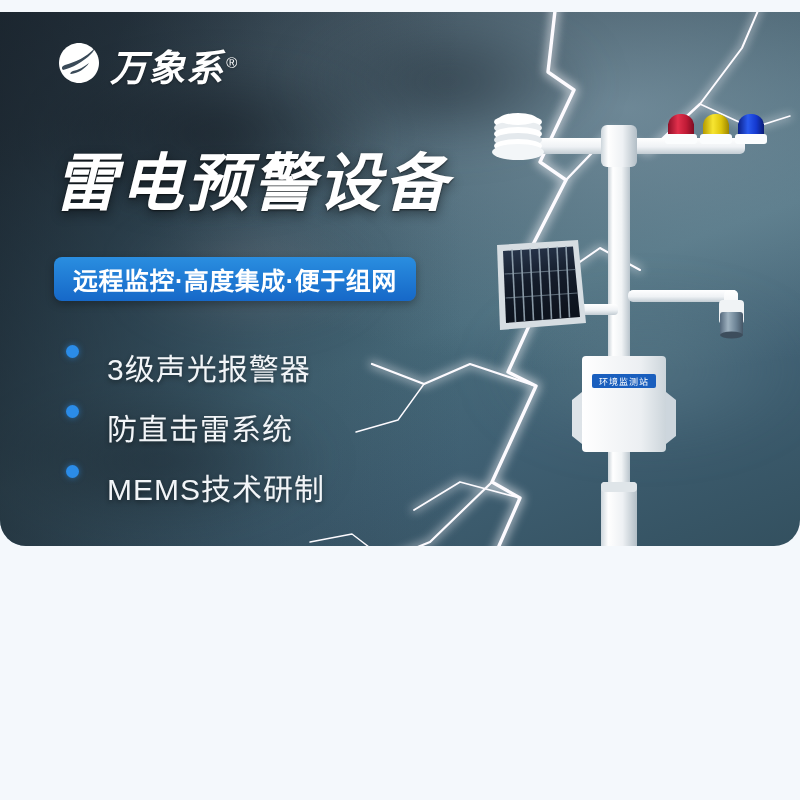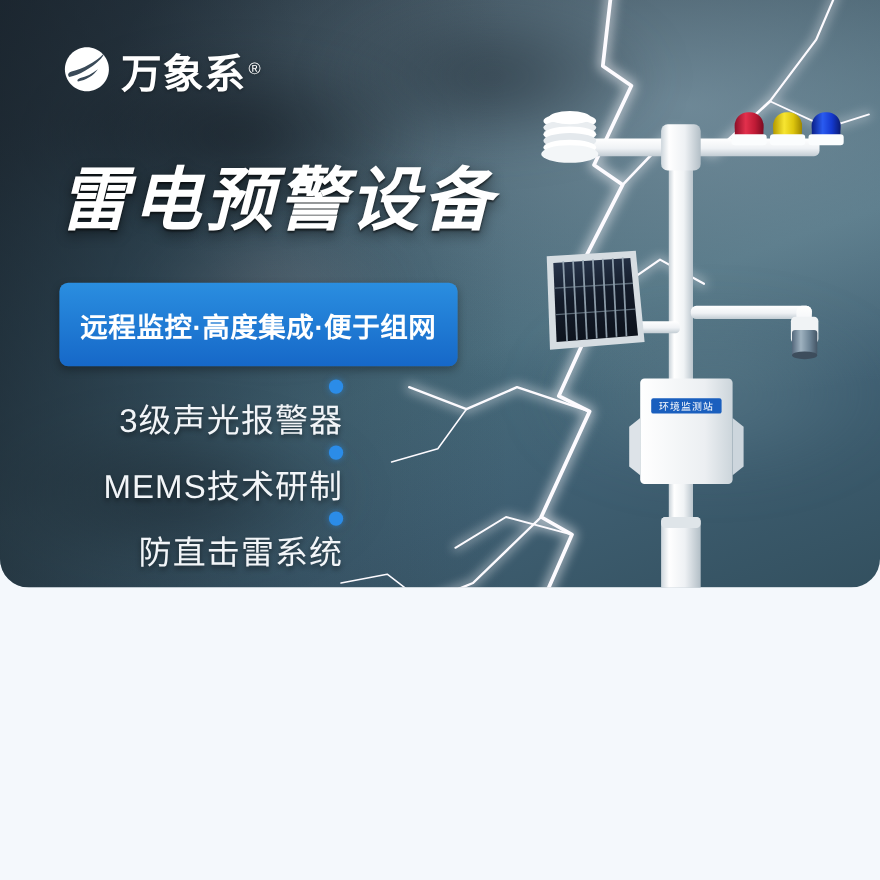--- a/index.html
+++ b/index.html
@@ -6,21 +6,21 @@
   body{
     width:800px;height:800px;overflow:hidden;
     background:#ffffff;
     font-family:"Liberation Sans","DejaVu Sans",sans-serif;
     -webkit-font-smoothing:antialiased;
   }
   #stage{position:relative;width:800px;height:800px;background:#f4f8fc;overflow:hidden;}
 
   
   .hero{
-    position:absolute;left:0;top:0;width:800px;height:534px;
+    position:absolute;left:0;top:12px;width:800px;height:534px;
     border-radius:0 0 26px 26px;
     overflow:hidden;
     background:
       radial-gradient(120% 90% at 78% 18%, rgba(150,175,190,.55) 0%, rgba(95,125,145,0) 55%),
       radial-gradient(90% 70% at 20% 62%, rgba(60,95,115,.55) 0%, rgba(40,60,75,0) 62%),
       linear-gradient(160deg,#2b3a46 0%,#31434f 18%,#3c5765 38%,#4a6d7c 58%,#3f5f72 76%,#33505f 100%);
   }
   .cloudA{position:absolute;left:-4%;top:2%;width:62%;height:42%;border-radius:50%;
     background:radial-gradient(closest-side,rgba(22,30,38,.72),rgba(22,30,38,0) 72%);filter:blur(16px);}
   .cloudB{position:absolute;left:28%;top:-6%;width:56%;height:38%;border-radius:50%;
@@ -32,37 +32,37 @@
   .cloudE{position:absolute;left:-10%;top:66%;width:60%;height:36%;border-radius:50%;
     background:radial-gradient(closest-side,rgba(26,38,48,.55),rgba(26,38,48,0) 72%);filter:blur(20px);}
   .vig{position:absolute;inset:0;background:linear-gradient(90deg,rgba(18,26,34,.62) 0%,rgba(18,26,34,.18) 34%,rgba(18,26,34,0) 58%);}
 
   
   .bolt{position:absolute;left:0;top:0;width:800px;height:706px;}
   .bolt path{fill:none;stroke:#fdfbff;stroke-linecap:round;stroke-linejoin:round;}
   .glow{filter:blur(5px);opacity:.55;}
 
   
-  .logo{position:absolute;left:56px;top:40px;display:flex;align-items:flex-start;}
+  .logo{position:absolute;left:56px;top:40px;display:flex;align-items:flex-start;font-style:italic;}
   .logo-mark{width:46px;height:46px;flex:0 0 46px;margin-right:8px;}
   .logo-text{font-size:37px;font-weight:bold;color:#fff;letter-spacing:1px;line-height:46px;
     text-shadow:0 1px 3px rgba(0,0,0,.35);}
   .logo-r{font-size:15px;vertical-align:super;margin-left:2px;font-weight:normal;}
 
   .headline{position:absolute;left:54px;top:152px;font-size:63px;font-weight:bold;color:#ffffff;
     letter-spacing:3px;line-height:1;text-shadow:0 4px 12px rgba(0,0,0,.48),0 1px 2px rgba(0,0,0,.6);font-style:italic;}
 
-  .subpill{position:absolute;left:54px;top:257px;height:44px;padding:16px 19px;
+  .subpill{position:absolute;left:54px;top:257px;height:44px;padding:0 19px;
     display:inline-flex;align-items:center;border-radius:8px;
     background:linear-gradient(180deg,#2a8ee0 0%,#1668c8 100%);
     color:#fff;font-size:25px;font-weight:bold;letter-spacing:.5px;
     box-shadow:0 3px 8px rgba(0,0,0,.3);}
 
   .feats{position:absolute;left:66px;top:345px;}
-  .feat{display:flex;align-items:flex-end;height:60px;flex-direction:column;}
+  .feat{display:flex;align-items:flex-start;height:60px;}
   .dot{width:13px;height:13px;border-radius:50%;background:#2b8ce8;flex:0 0 13px;
     box-shadow:0 0 6px rgba(43,140,232,.6);}
   .feat-label{margin-left:28px;font-size:30px;color:#f2f5f8;font-weight:500;letter-spacing:1px;
     text-shadow:0 2px 5px rgba(0,0,0,.45);}
 
   
   .device{position:absolute;left:0;top:0;width:800px;height:706px;}
 
   
   .botbar{position:absolute;left:0;top:706px;width:800px;height:94px;
@@ -255,25 +255,25 @@
 
   <div class="subpill">远程监控·高度集成·便于组网</div>
 
   <div class="feats">
     <div class="feat">
       <span class="dot"></span>
       <span class="feat-label">3级声光报警器</span>
     </div>
     <div class="feat">
       <span class="dot"></span>
-      <span class="feat-label">MEMS技术研制</span>
+      <span class="feat-label">防直击雷系统</span>
     </div>
     <div class="feat">
       <span class="dot"></span>
-      <span class="feat-label">防直击雷系统</span>
+      <span class="feat-label">MEMS技术研制</span>
     </div>
   </div>
 
   <div class="botbar">
     
 
     
 
     
 

